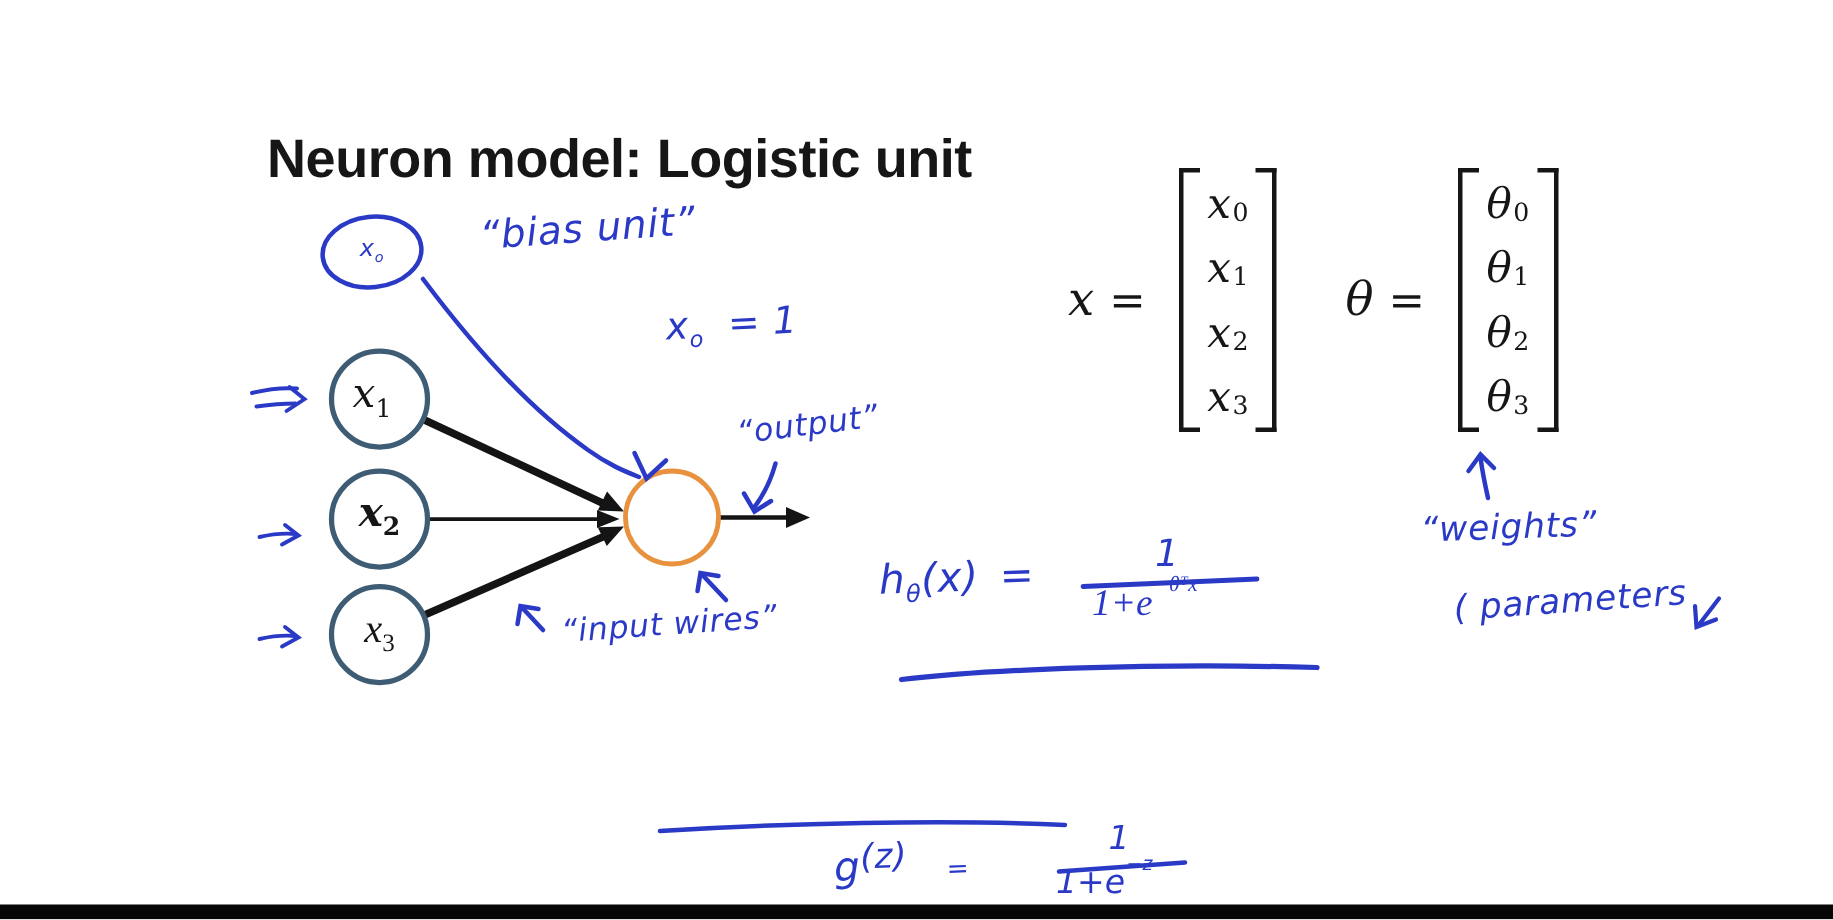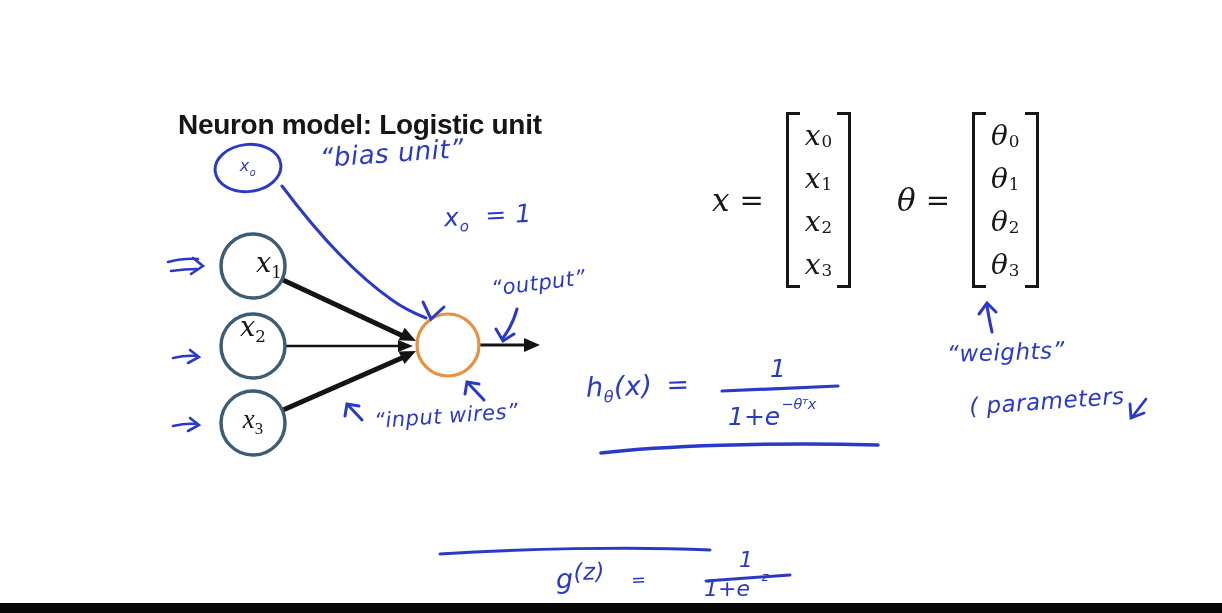--- a/index.html
+++ b/index.html
@@ -1,20 +1,20 @@
 <!DOCTYPE html>
 <html style="--ink: #2b3ac6; --node: #3e5c74; --neuron: #e8913f; --text: #161616; --bar: #070707;"><head>
 <meta charset="utf-8">
 <style>
   html,body{margin:0;padding:0;background:#ffffff;}
   .stage{position:relative;width:1222px;height:613px;background:#fff;overflow:hidden;
          font-family:"Liberation Sans",sans-serif;}
   svg.ink{position:absolute;left:0;top:0;z-index:1;}
   .txt{position:absolute;z-index:2;white-space:nowrap;}
-  .title{left:178px;top:85px;font-weight:700;font-size:28px;color:var(--text);letter-spacing:-0.3px;margin-top:24px;}
+  .title{left:178px;top:85px;font-weight:700;font-size:36px;color:var(--text);letter-spacing:-0.3px;}
   .caption{left:181px;top:507px;font-size:28px;color:var(--text);letter-spacing:-0.2px;}
 
   
   .serif{font-family:"DejaVu Serif",serif;font-style:italic;color:var(--text);}
   .nlabel{font-size:27px;transform:translate(-50%,-54%);}
   .nlabel sub,.ent sub,.hprint sub{font-style:normal;}
   .nlabel sub{font-size:0.62em;}
   .hprint{left:556px;top:313px;font-size:37px;}
   .hprint sub{font-size:0.58em;}
 
@@ -46,21 +46,21 @@
   .hlhs{left:586px;top:370px;font-size:27px;transform:rotate(-2deg);}
   .glhs{left:556px;top:562px;font-size:27px;transform:rotate(-2deg);}
   .glhs .raise{font-size:0.85em;position:relative;top:-8px;}
   .glhs .eqgap{margin-left:26px;font-size:0.65em;}
   .frac{position:absolute;z-index:2;font-family:"DejaVu Sans",sans-serif;font-style:italic;color:var(--ink);}
   .frac .num{text-align:center;}
   .frac .den{padding-left:12px;}
   .frac sup{font-size:0.58em;position:relative;top:-7px;margin-left:1px;}
   .hfrac{left:716px;top:352px;width:124px;font-size:25px;}
   .hfrac .num{height:36px;line-height:34px;}
-  .hfrac .den{margin-top:14px;}
+  .hfrac .den{margin-top:1px;font-family:Liberation Serif, serif;}
   .gfrac{left:700px;top:545px;width:92px;font-size:22px;}
   .gfrac .num{height:31px;line-height:29px;}
   .gfrac .den{margin-top:0;padding-left:4px;}
 
   .letterbox{position:absolute;left:0;top:603px;width:1222px;height:10px;background:var(--bar);z-index:6;}
 </style>
 </head>
 <body>
 
 <div class="stage">
@@ -111,22 +111,22 @@
     <polyline points="1130,404 1131,418 1144,413" fill="none" stroke="var(--ink)" stroke-width="2.8" stroke-linecap="round"></polyline>
 
     <path d="M722,391 L838,386" fill="none" stroke="var(--ink)" stroke-width="3.2" stroke-linecap="round"></path>
     <path d="M601,453 C660,446 770,442 878,445" fill="none" stroke="var(--ink)" stroke-width="3.5" stroke-linecap="round"></path>
     <path d="M440,554 C520,549 630,546 710,550" fill="none" stroke="var(--ink)" stroke-width="3" stroke-linecap="round"></path>
     <path d="M706,581 L790,575" fill="none" stroke="var(--ink)" stroke-width="3" stroke-linecap="round"></path>
   </svg>
 
   <div class="txt title">Neuron model: Logistic unit</div>
 
-  <div class="txt serif nlabel" style="left:269px;top:266px;"><span>x</span><sub>1</sub></div>
-  <div class="txt serif nlabel" style="left:253px;top:330px;"><span>x</span><sub>2</sub></div>
+  <div class="txt serif nlabel" style="left:248px;top:266px;"><span>x</span><sub>1</sub></div>
+  <div class="txt serif nlabel" style="left:253px;top:345px;font-weight:bold;"><span>x</span><sub>2</sub></div>
   <div class="txt serif nlabel" style="left:253px;top:423px;font-family:Liberation Serif, serif;"><span>x</span><sub>3</sub></div>
 
 
   <div class="vec" style="left:712px;top:112px;">
     <span class="lhs">x</span>
     <span class="veq">=</span>
     <div class="vbr">
       <div class="arm l"></div>
       <div class="vents">
         <div class="ent">

